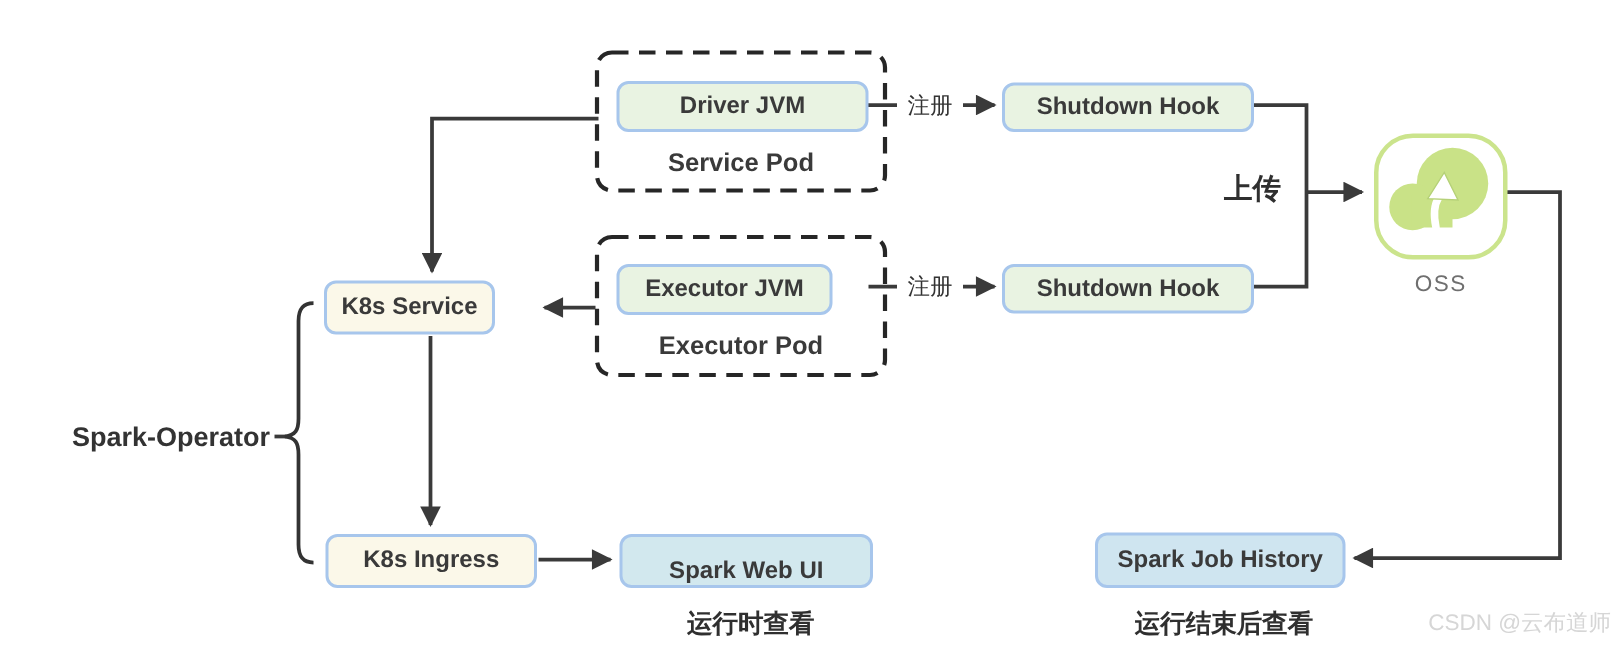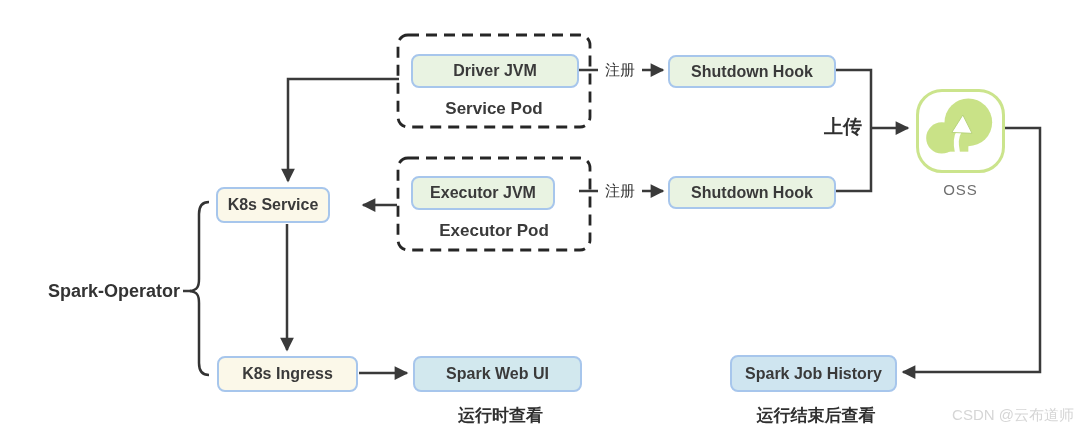--- a/index.html
+++ b/index.html
@@ -13,21 +13,21 @@
   #wires{position:absolute;left:0;top:0;width:1080px;height:436px;z-index:1;}
   .abs{position:absolute;z-index:2;box-sizing:border-box;}
   .node{
     border:2px solid #a7c6ec;
     border-radius:8px;
     display:flex;align-items:center;justify-content:center;
     font-weight:bold;font-size:16px;color:#3a3a3a;
   }
   .fill-green{background:#e9f3e2;}
   .fill-cream{background:#fbf8e9;}
-  .fill-cyan{background:#d2e8ee;}
+  .fill-cyan{background:#d2e8ee;align-items:flex-end;}
   .fill-blue{background:#cfe5f0;}
 
   
   .driver-jvm{left:411px;top:54px;width:168px;height:34px;}
   .executor-jvm{left:411px;top:176px;width:144px;height:34px;}
   .hook-top{left:668px;top:55px;width:168px;height:33px;}
   .hook-bottom{left:668px;top:176px;width:168px;height:33px;}
   .k8s-service{left:216px;top:187px;width:114px;height:36px;}
   .k8s-ingress{left:217px;top:356px;width:141px;height:36px;}
   .spark-web-ui{left:413px;top:356px;width:169px;height:36px;}
@@ -41,21 +41,21 @@
 
   .edge-label{
     font-size:15px;color:#333;text-align:center;background:#ffffff;
     display:flex;align-items:center;justify-content:center;
   }
   .register-top{left:598px;top:59px;width:44px;height:22px;}
   .register-bottom{left:598px;top:180px;width:44px;height:22px;}
   .upload-label{
     left:816px;top:114px;width:54px;height:26px;
     font-size:19px;font-weight:bold;color:#2f2f2f;
-    text-align:center;line-height:26px;
+    text-align:left;line-height:26px;
   }
   .operator-label{
     left:28px;top:281px;width:152px;
     font-size:18px;font-weight:bold;color:#333;text-align:right;
   }
   .caption{
     font-size:17px;font-weight:bold;color:#2f2f2f;text-align:center;
   }
   .caption-runtime{left:418px;top:404px;width:165px;}
   .caption-after{left:730px;top:404px;width:172px;}

